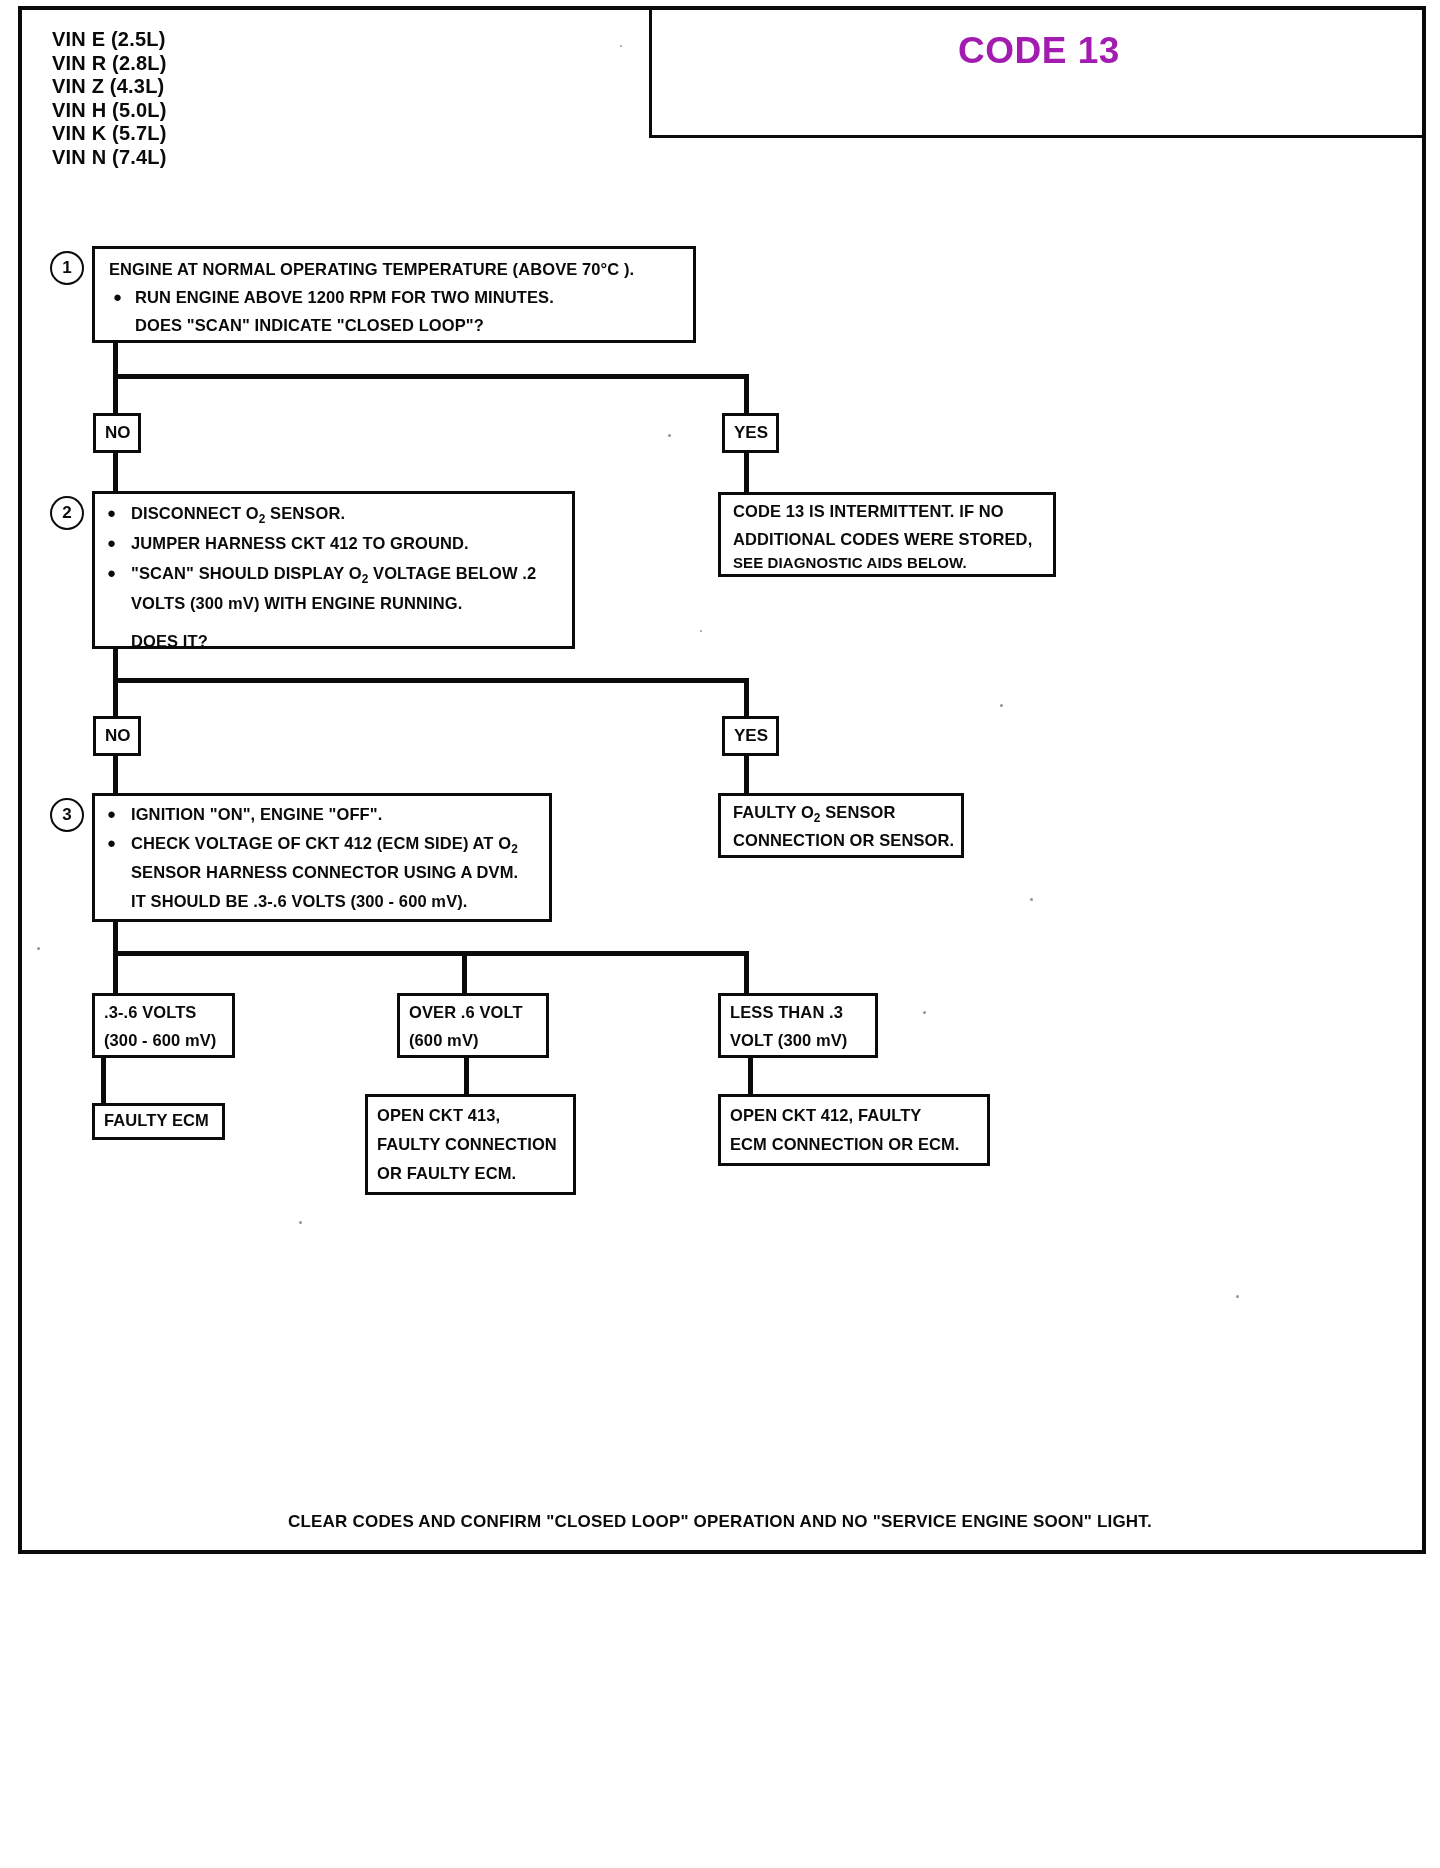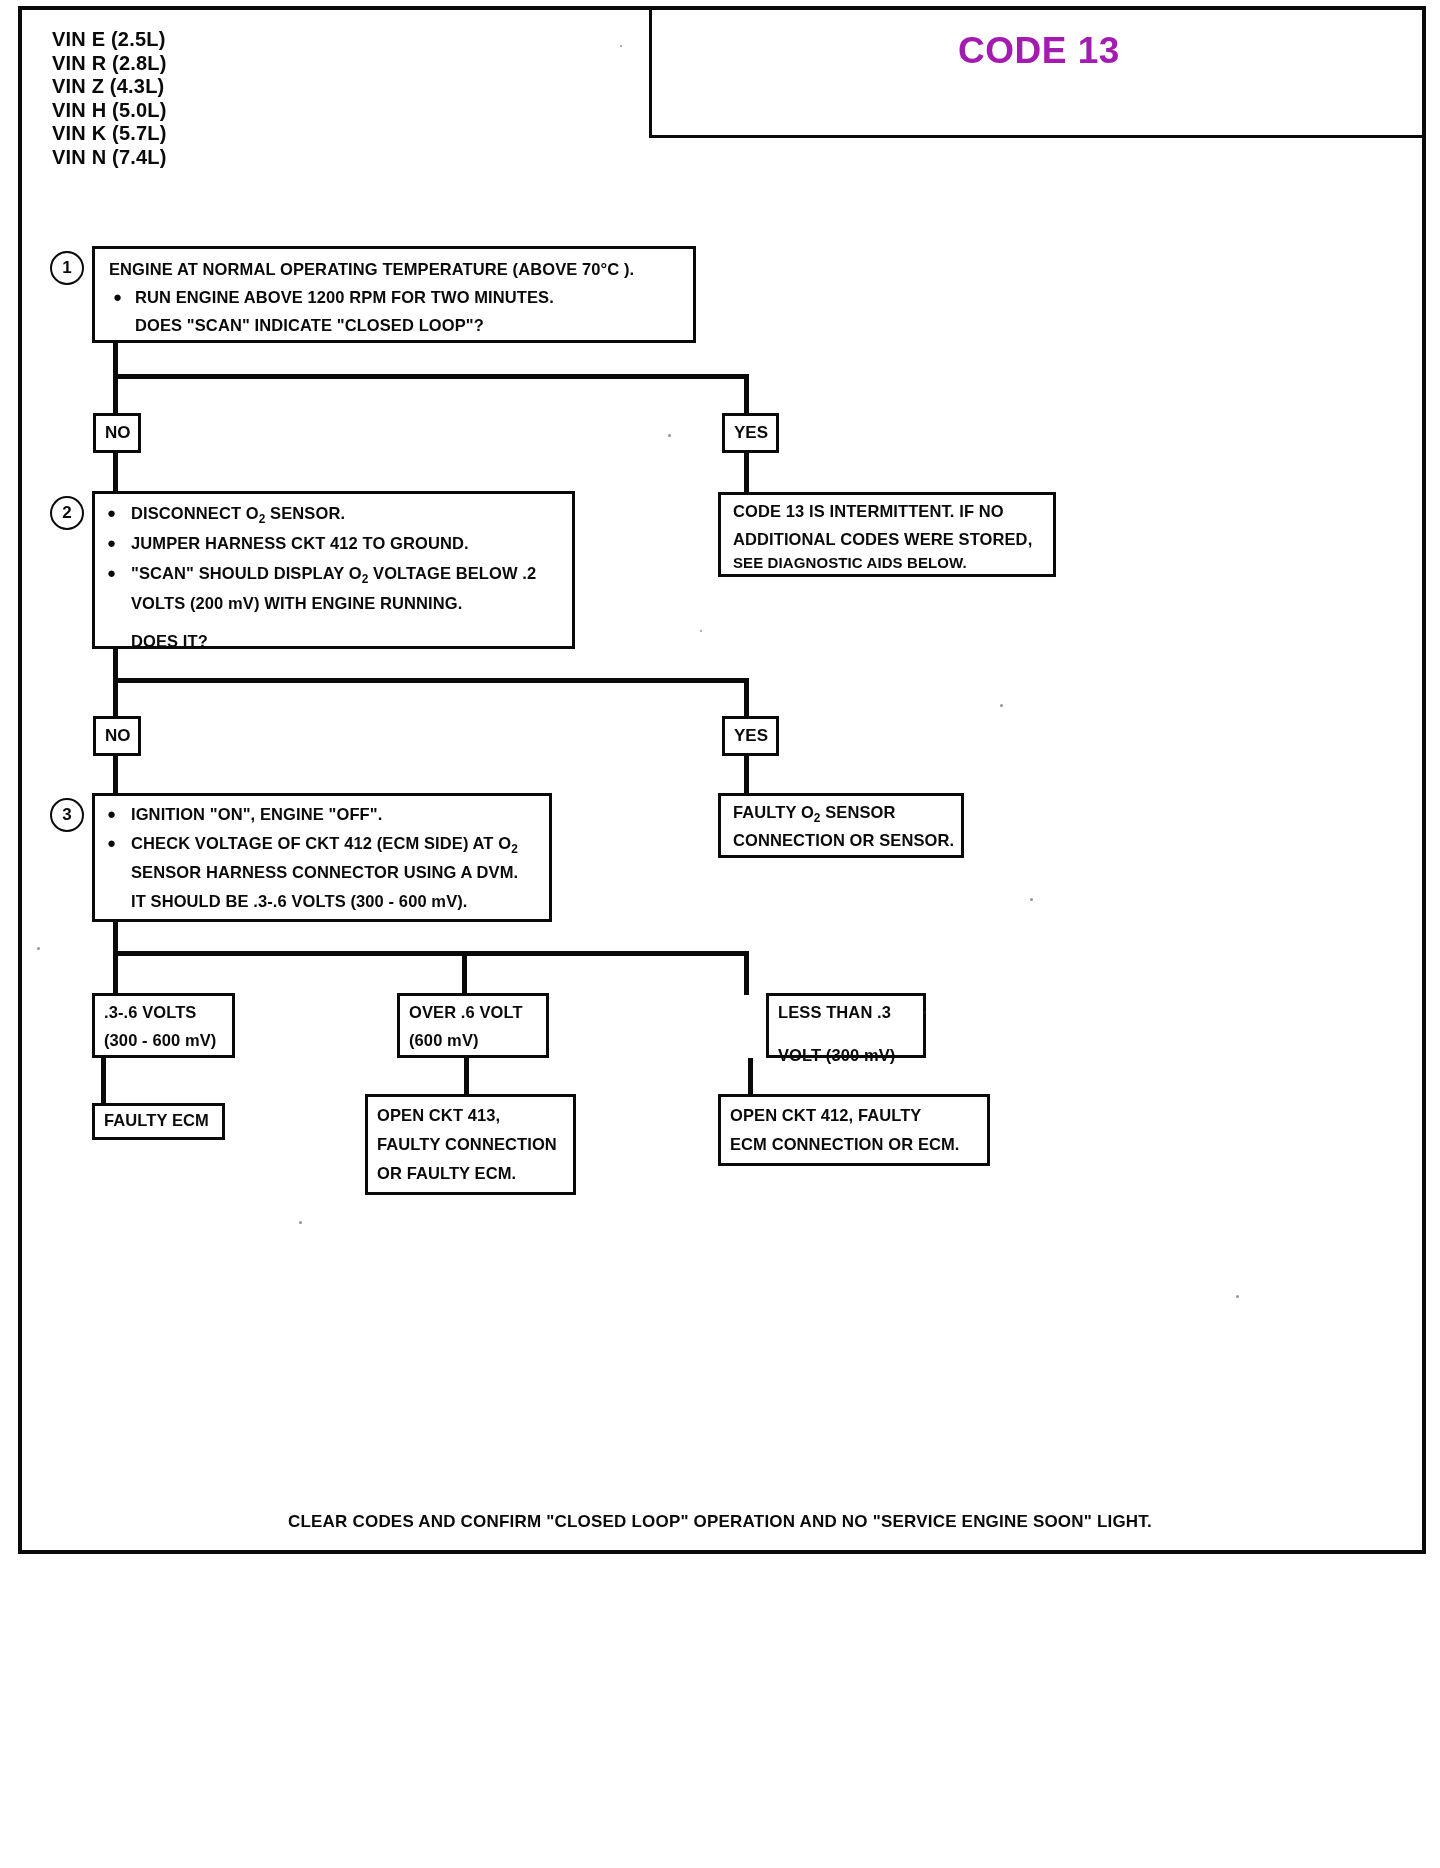--- a/index.html
+++ b/index.html
@@ -135,21 +135,21 @@
     <div class="bullet" style="left:12px;top:4px;">●</div>
     <div class="ftext" style="position:absolute;left:36px;top:4px;">
       <span>DISCONNECT O</span><sub>2</sub><span> SENSOR.</span>
     </div>
     <div class="bullet" style="left:12px;top:34px;">●</div>
     <div class="ftext" style="position:absolute;left:36px;top:34px;">JUMPER HARNESS CKT 412 TO GROUND.</div>
     <div class="bullet" style="left:12px;top:64px;">●</div>
     <div class="ftext" style="position:absolute;left:36px;top:64px;">
       <span>"SCAN"  SHOULD DISPLAY O</span><sub>2</sub><span> VOLTAGE BELOW .2</span>
     </div>
-    <div class="ftext" style="position:absolute;left:36px;top:94px;">VOLTS  (200 mV) WITH ENGINE RUNNING.</div>
+    <div class="ftext" style="position:absolute;left:36px;top:94px;">VOLTS  (300 mV) WITH ENGINE RUNNING.</div>
     <div class="ftext" style="position:absolute;left:36px;top:132px;">DOES IT?</div>
   </div>
 
   <div class="lv" style="left:113px;top:649px;height:33px;"></div>
   <div class="lh" style="left:113px;top:678px;width:636px;"></div>
   <div class="lv" style="left:113px;top:678px;height:39px;"></div>
   <div class="lv" style="left:744px;top:678px;height:39px;"></div>
 
   <div class="yn" style="left:93px;top:716px;width:48px;height:40px;">
     <span>NO</span>
@@ -187,23 +187,23 @@
   <div class="lv" style="left:744px;top:951px;height:44px;"></div>
 
   <div class="fbox" style="left:92px;top:993px;width:143px;height:65px;">
     <div class="ftext" style="position:absolute;left:9px;top:1px;">.3-.6 VOLTS</div>
     <div class="ftext" style="position:absolute;left:9px;top:29px;">(300 - 600 mV)</div>
   </div>
   <div class="fbox" style="left:397px;top:993px;width:152px;height:65px;">
     <div class="ftext" style="position:absolute;left:9px;top:1px;">OVER .6 VOLT</div>
     <div class="ftext" style="position:absolute;left:9px;top:29px;">(600 mV)</div>
   </div>
-  <div class="fbox" style="left:718px;top:993px;width:160px;height:65px;margin-left:48px;">
+  <div class="fbox" style="left:718px;top:993px;width:160px;height:65px;">
     <div class="ftext" style="position:absolute;left:9px;top:1px;">LESS THAN .3</div>
-    <div class="ftext" style="position:absolute;left:9px;top:44px;text-align:right;">VOLT (300 mV)</div>
+    <div class="ftext" style="position:absolute;left:9px;top:29px;text-align:right;">VOLT (300 mV)</div>
   </div>
 
   <div class="lv" style="left:101px;top:1058px;height:47px;"></div>
   <div class="lv" style="left:464px;top:1058px;height:37px;"></div>
   <div class="lv" style="left:748px;top:1058px;height:37px;"></div>
 
   <div class="fbox" style="left:92px;top:1103px;width:133px;height:37px;">
     <div class="ftext" style="position:absolute;left:9px;top:-1px;">FAULTY ECM</div>
   </div>
   <div class="fbox" style="left:365px;top:1094px;width:211px;height:101px;">

